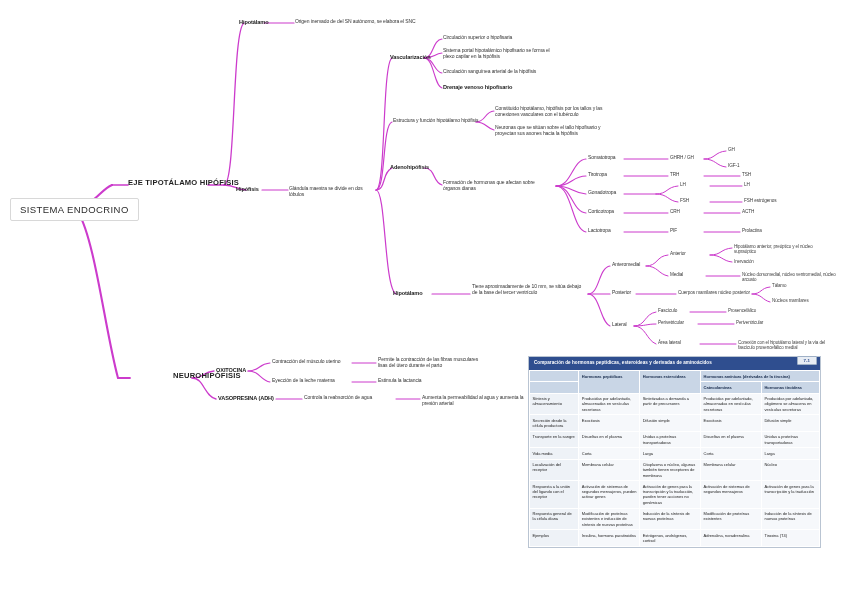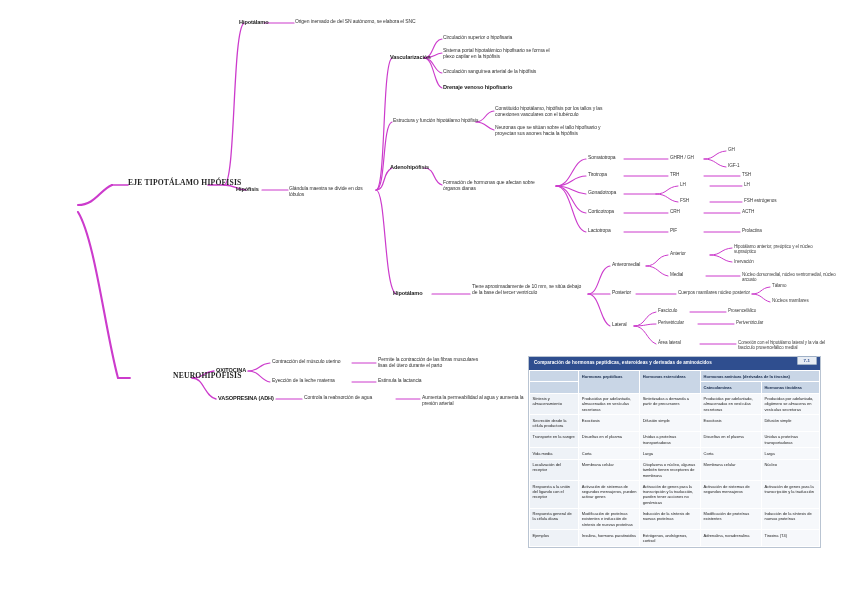--- a/index.html
+++ b/index.html
@@ -40,21 +40,20 @@
     padding: 5px 9px;
     font-size: 9.5px;
     letter-spacing: 0.4px;
     color: #2b2b2b;
   }
   .lvl1 {
     font-size: 7.6px;
     font-weight: bold;
     letter-spacing: 0.2px;
     color: #1f1f1f;
-    font-family: Liberation Serif, serif;
   }
   .lvl2 {
     font-size: 5.6px;
     font-weight: bold;
     color: #222;
   }
   .lvl3 {
     font-size: 5.0px;
     color: #333;
   }
@@ -224,20 +223,21 @@
       <path d="M248,371 C260,371 258,364 270,363" stroke-width="1.1"></path>
       <path d="M248,371 C260,371 260,380 270,382" stroke-width="1.1"></path>
       <path d="M352,363 L376,363" stroke-width="1.0"></path>
       <path d="M352,382 L376,382" stroke-width="1.0"></path>
 
       <path d="M276,399 L302,399" stroke-width="1.1"></path>
       <path d="M396,399 L420,399" stroke-width="1.0"></path>
     </g>
   </svg>
 
+  <div class="node root" style="left:10px; top:198px;">SISTEMA ENDOCRINO</div>
 
   <div class="node lvl1" style="left:128px; top:179px;">EJE TIPOTÁLAMO HIPÓFISIS</div>
 
   <div class="node lvl1" style="left:130px; top:372px;padding-left:43px;">NEUROHIPÓFISIS</div>
 
   <div class="node lvl2" style="left:239px; top:19px;">Hipotálamo</div>
   <div class="node lvl3" style="left:295px; top:19px; width:130px;">Origen inervado de del SN autónomo, se elabora el SNC</div>
 
   <div class="node lvl2" style="left:236px; top:186px;">Hipófisis</div>
   <div class="node lvl3" style="left:289px; top:186px; width:88px;">Glándula maestra se divide en dos lóbulos</div>

